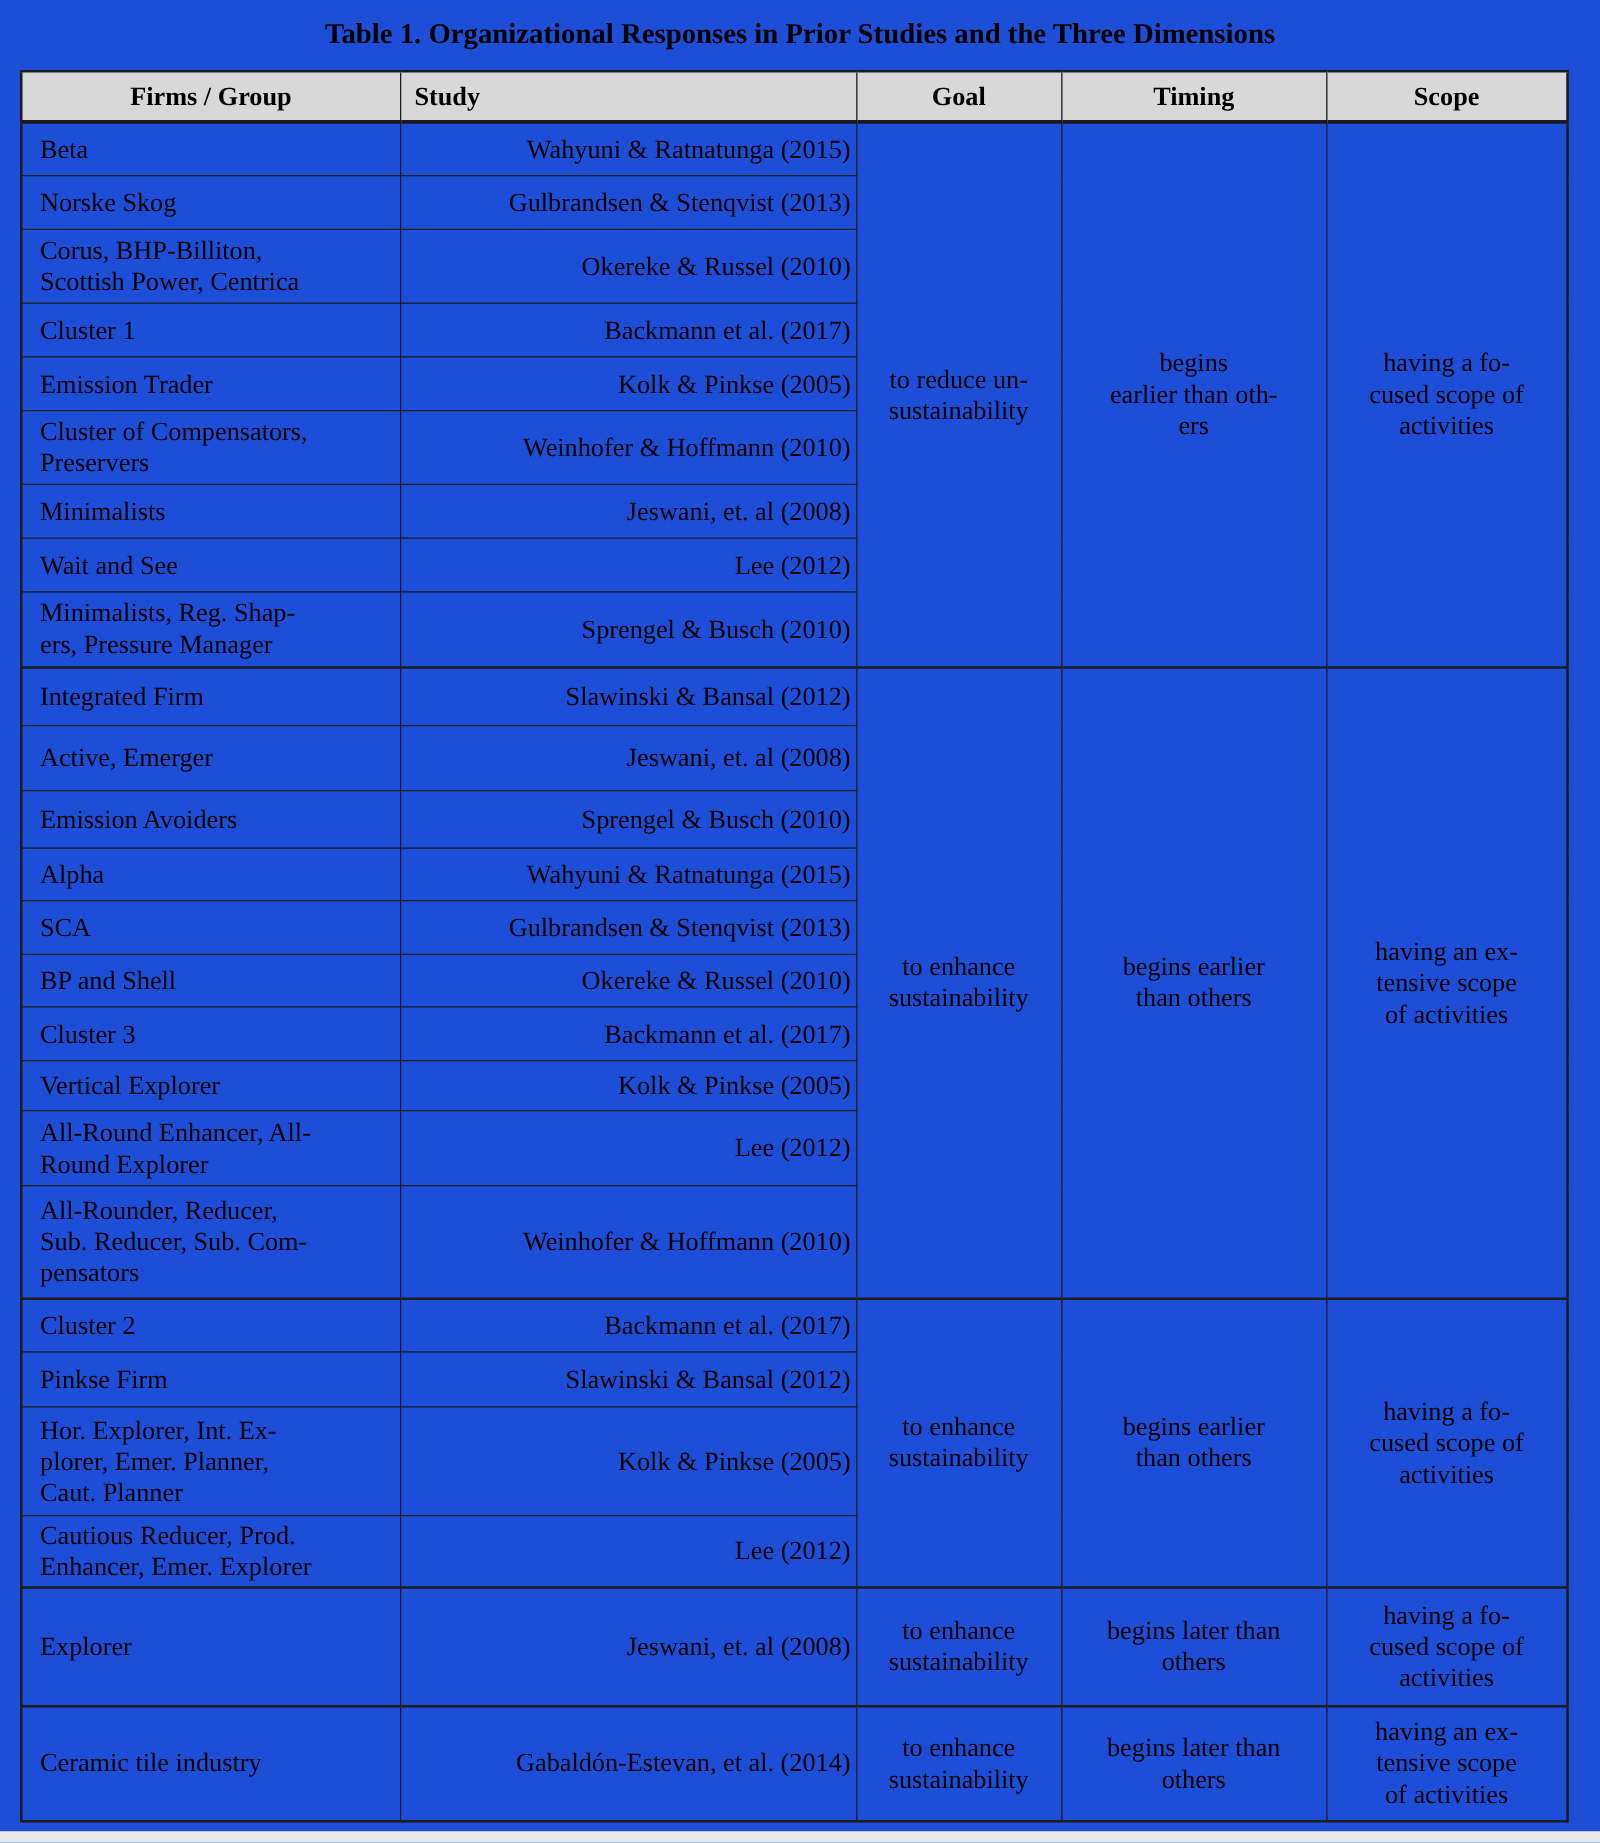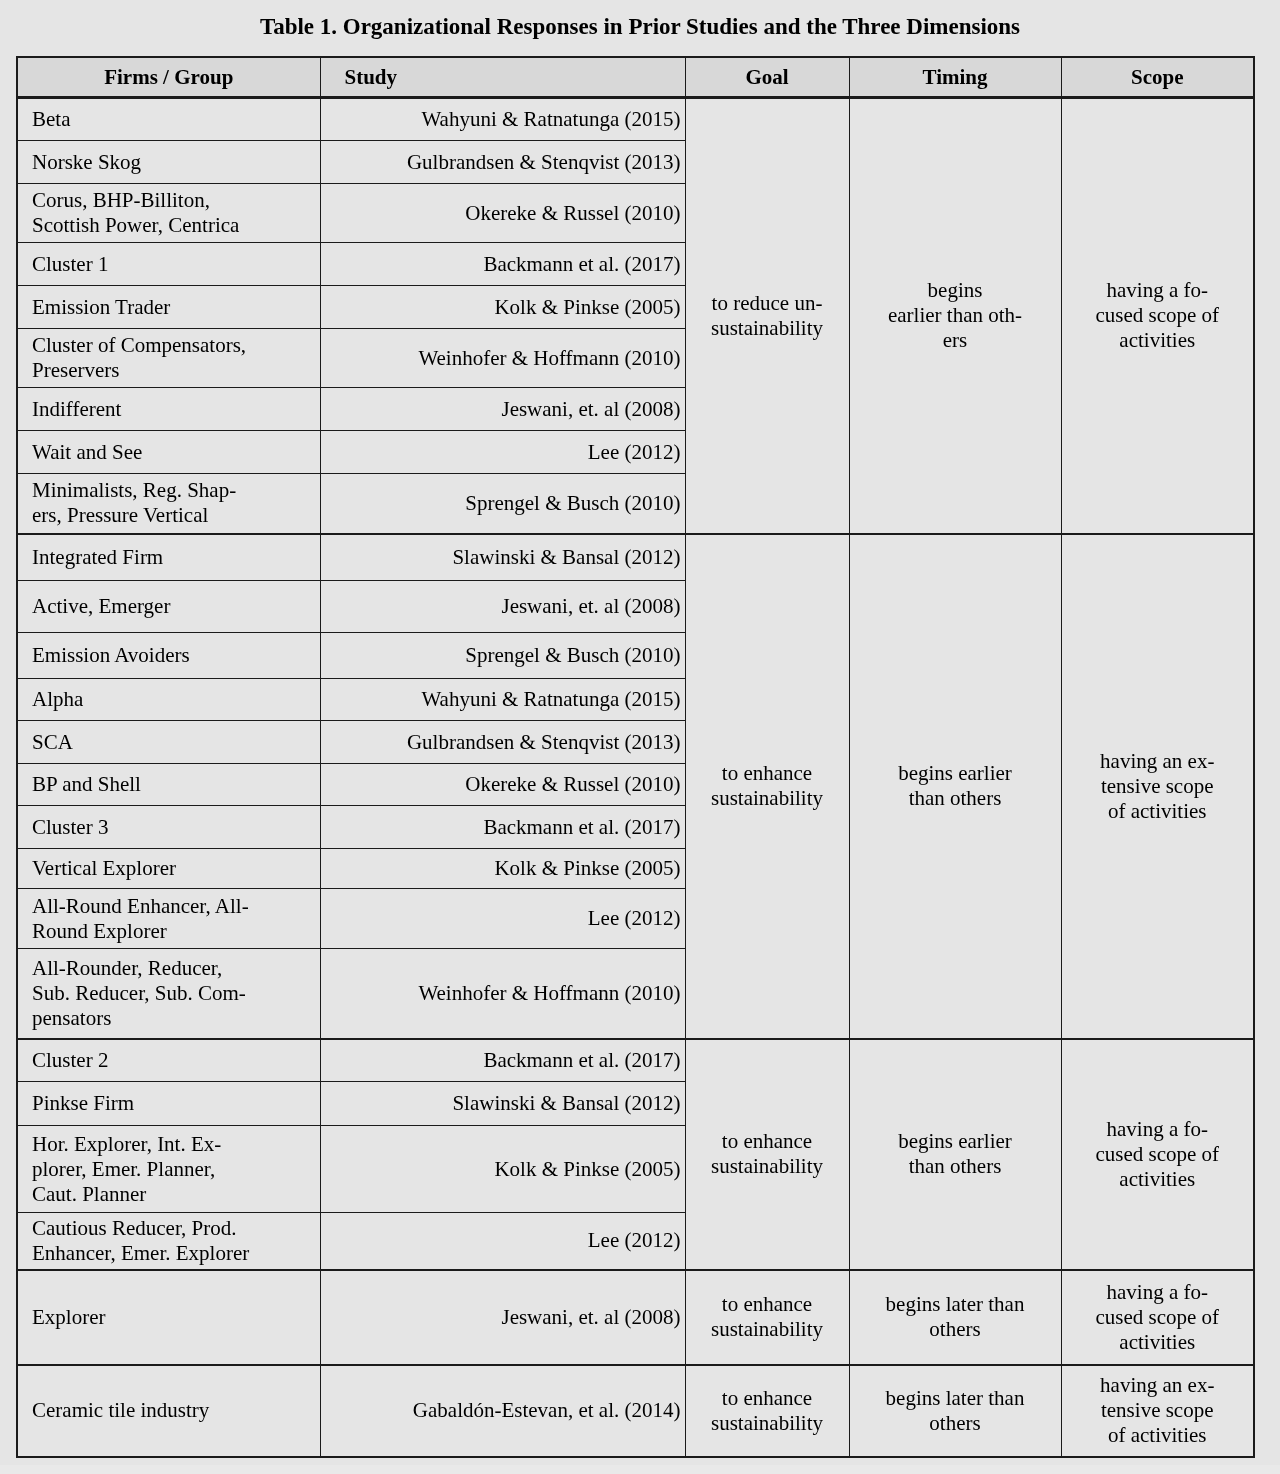--- a/index.html
+++ b/index.html
@@ -6,21 +6,21 @@
     margin: 0;
     padding: 0;
     background: #ffffff;
     color: #000000;
     font-family: "Liberation Serif", "DejaVu Serif", serif;
   }
   .page {
     position: relative;
     width: 1280px;
     height: 1474px;
-    background: #e5e5e5;
+    background: #1d4ed8;
     overflow: hidden;
   }
   .caption {
     margin: 0;
     padding-top: 13px;
     text-align: center;
     font-weight: bold;
     font-size: 23px;
     line-height: 28px;
   }
@@ -41,21 +41,21 @@
     font-weight: bold;
     font-size: 21px;
     height: 38px;
     border: 1px solid #1b1b1b;
     border-top: 2px solid #1b1b1b;
     border-bottom: 3px solid #1b1b1b;
     text-align: center;
     vertical-align: middle;
     padding: 0;
   }
-  th.h-study { text-align: left; padding-left: 24px; }
+  th.h-study { text-align: left; padding-left: 11px; }
   td {
     border: 1px solid #1b1b1b;
     font-size: 21px;
     line-height: 25px;
     vertical-align: middle;
     white-space: pre-line;
     padding: 2px 4px;
     overflow: hidden;
   }
   td.firms { padding-left: 14px; padding-right: 8px; margin-left: 26px; }
@@ -129,30 +129,30 @@
       <tr style="height:43px">
         <td class="firms">Emission Trader</td>
         <td class="study">Kolk &amp; Pinkse (2005)</td>
       </tr>
       <tr style="height:59px">
         <td class="firms">Cluster of Compensators,
 Preservers</td>
         <td class="study">Weinhofer &amp; Hoffmann (2010)</td>
       </tr>
       <tr style="height:43px">
-        <td class="firms">Indifferent</td>
+        <td class="firms">Minimalists</td>
         <td class="study">Jeswani, et. al (2008)</td>
       </tr>
       <tr style="height:43px">
         <td class="firms">Wait and See</td>
         <td class="study">Lee (2012)</td>
       </tr>
       <tr class="sec-end" style="height:60px">
         <td class="firms">Minimalists, Reg. Shap-
-ers, Pressure Vertical</td>
+ers, Pressure Manager</td>
         <td class="study">Sprengel &amp; Busch (2010)</td>
       </tr>
     </tbody>
 
     <tbody>
       <tr style="height:47px">
         <td class="firms">Integrated Firm</td>
         <td class="study">Slawinski &amp; Bansal (2012)</td>
         <td class="merged" rowspan="10">to enhance
 sustainability</td>

